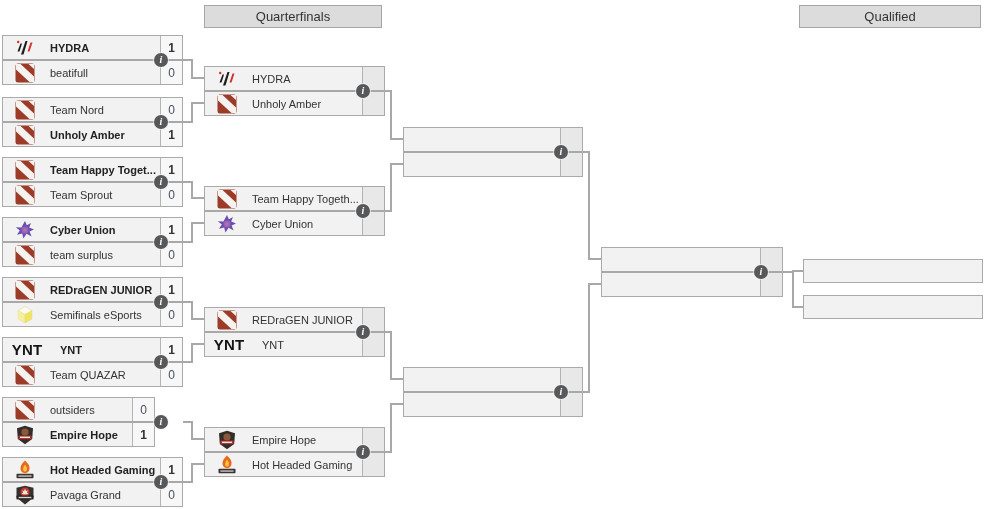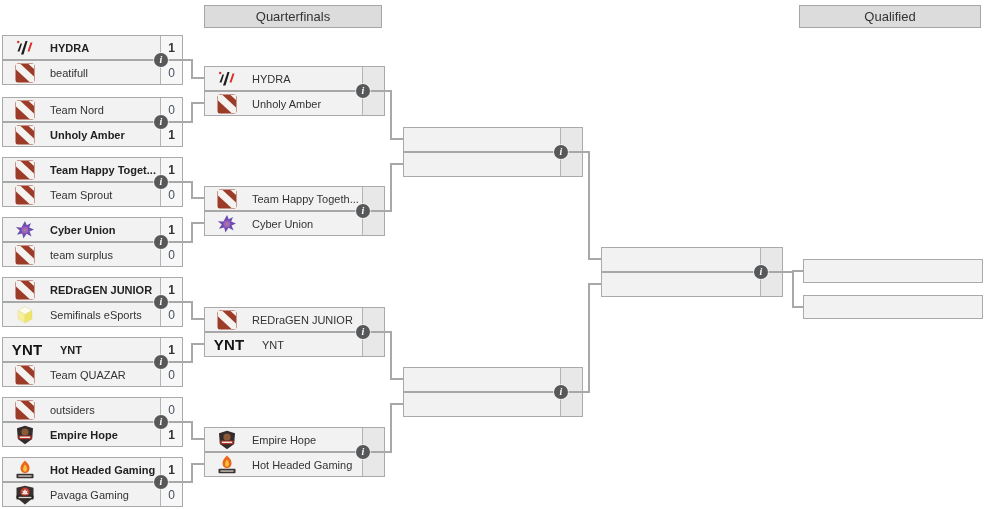--- a/index.html
+++ b/index.html
@@ -189,21 +189,21 @@
             <rect x="0.5" y="0.5" width="19" height="19" rx="2.5" fill="#9c3b28"></rect>
             <polygon fill="#f5f3ef" points="1,1 5.5,1 19,13.5 19,19 14.5,19 1,6.5"></polygon>
             <polygon fill="#f5f3ef" points="13.5,1 19,1 19,6"></polygon>
           </svg>
         </span>
         <span class="team-name">Team QUAZAR</span>
         <span class="score-cell">0</span>
       </div>
     </div>
     <div class="info" style="left: 154px; top: 355px;">i</div>
-    <div class="match" style="left: 2px; top: 397px; width: 181px; height: 50px;">
+    <div class="match" style="left: 2px; top: 397px; width: 153px; height: 50px;">
       <div class="team-row">
         <span class="logo">
           <svg viewBox="0 0 20 20">
             <rect x="0.5" y="0.5" width="19" height="19" rx="2.5" fill="#9c3b28"></rect>
             <polygon fill="#f5f3ef" points="1,1 5.5,1 19,13.5 19,19 14.5,19 1,6.5"></polygon>
             <polygon fill="#f5f3ef" points="13.5,1 19,1 19,6"></polygon>
           </svg>
         </span>
         <span class="team-name">outsiders</span>
         <span class="score-cell">0</span>
@@ -240,21 +240,21 @@
       <div class="team-row">
         <span class="logo">
           <svg viewBox="0 0 20 20">
             <polygon points="10,0.8 18.5,2.8 18.5,12.5 10,19.4 1.5,12.5 1.5,2.8" fill="#363130"></polygon>
             <circle cx="10" cy="7" r="4.6" fill="#c13a2e"></circle>
             <path d="M10 3.8 L11 6 L13 5.4 L11.8 7.6 L13.6 9 L10 9.4 L6.4 9 L8.2 7.6 L7 5.4 L9 6 Z" fill="#efe3da"></path>
             <rect x="1.5" y="10.6" width="17" height="3.8" fill="#24201f"></rect>
             <rect x="3.6" y="11.8" width="12.8" height="1.4" fill="#ded5cd"></rect>
           </svg>
         </span>
-        <span class="team-name">Pavaga Gaming</span>
+        <span class="team-name">Pavaga Grand</span>
         <span class="score-cell">0</span>
       </div>
     </div>
     <div class="info" style="left: 154px; top: 475px;">i</div>
     <div class="match" style="left: 204px; top: 66px; width: 181px; height: 50px;">
       <div class="team-row">
         <span class="logo">
           <svg viewBox="0 0 20 20">
             <polygon points="2.5,13.5 5.5,5.5 7,5.5 4.5,13.5" fill="#1c1c1c"></polygon>
             <polygon points="6,16.5 10.5,3 12.5,3 8.5,16.5" fill="#1c1c1c"></polygon>

